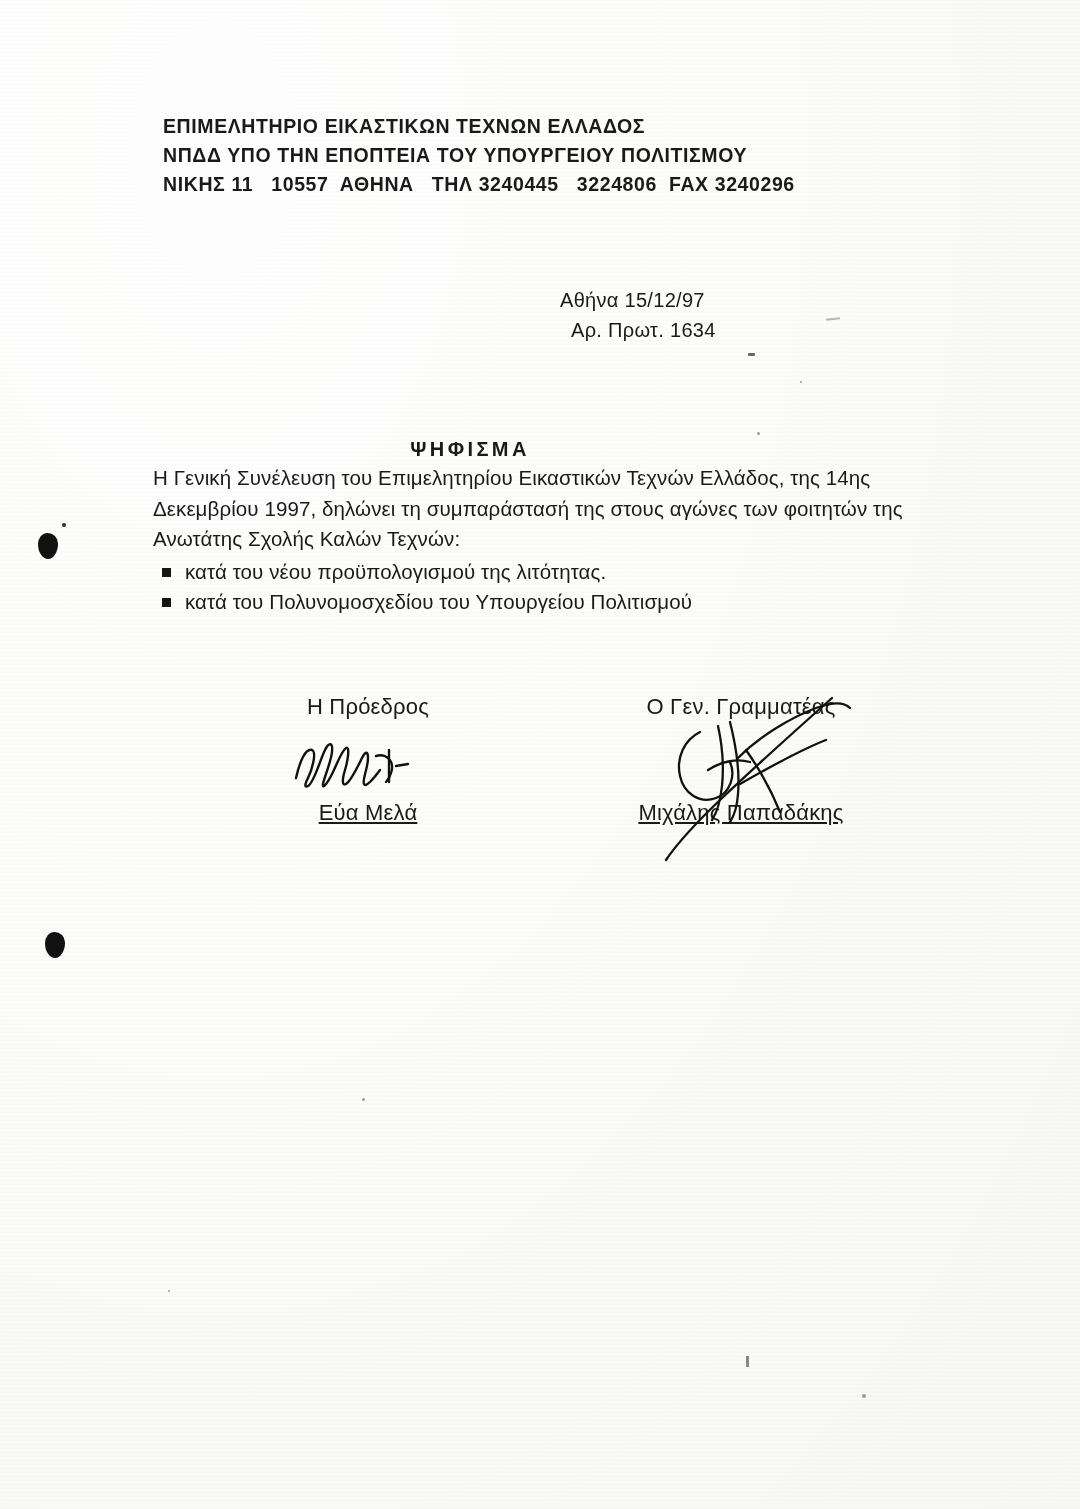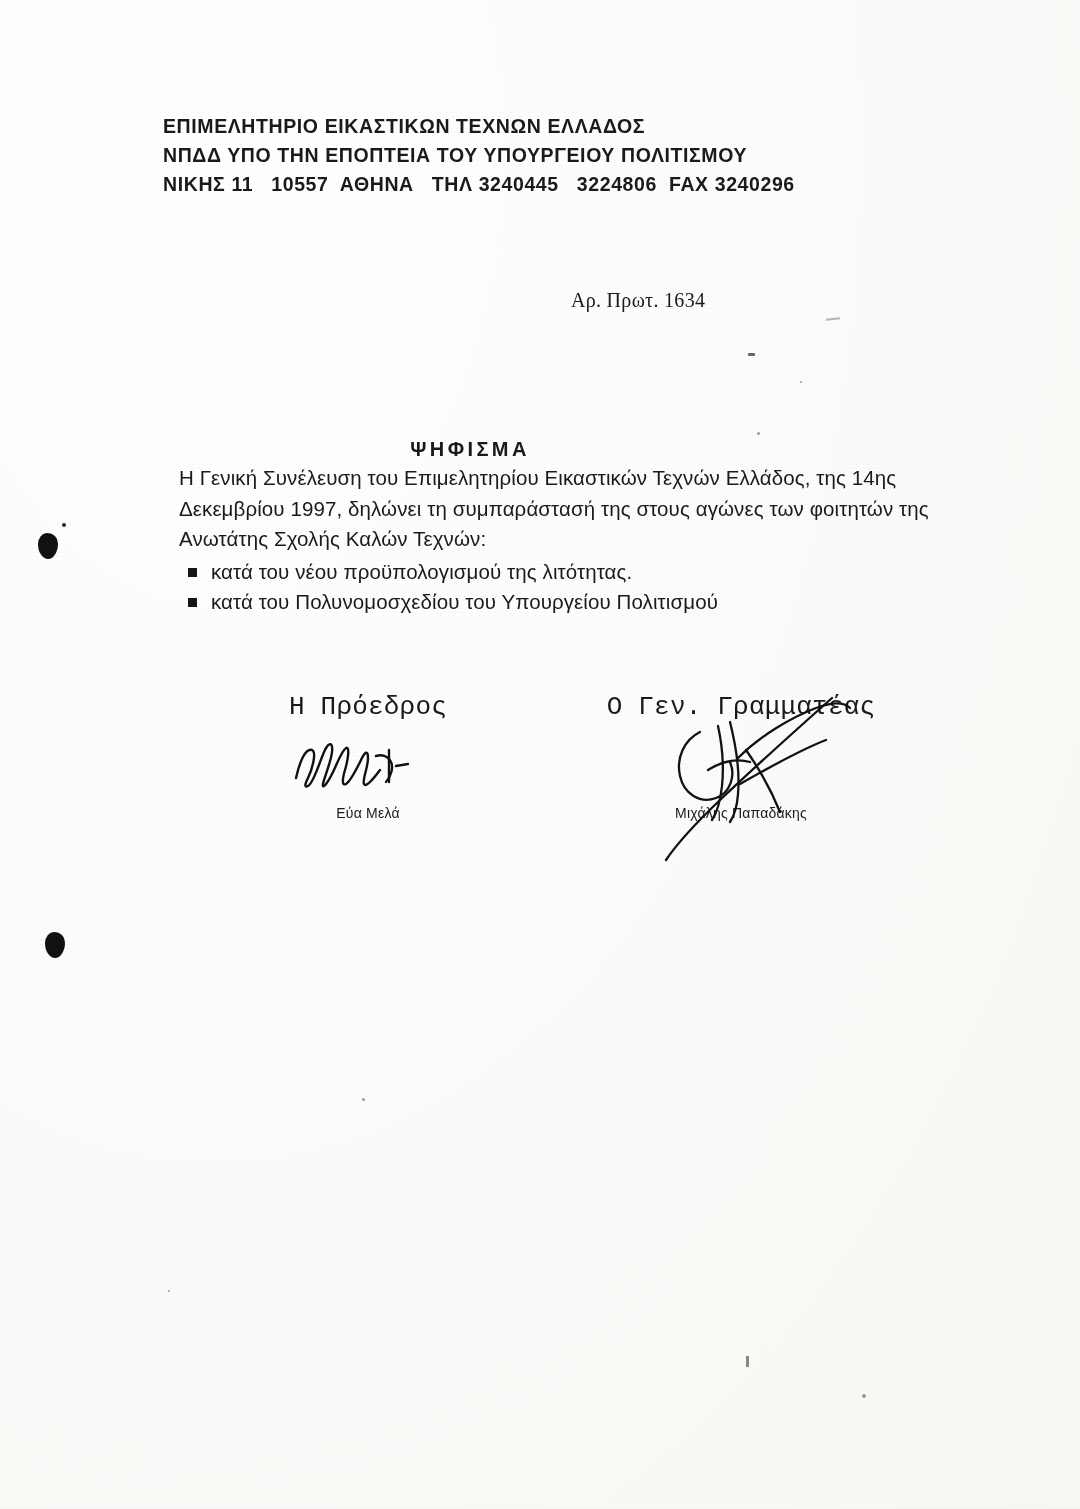--- a/index.html
+++ b/index.html
@@ -57,41 +57,40 @@
     width: 300px;
     text-align: left;
   }
   .datebox .line {
     font-size: 20px;
     line-height: 30px;
     letter-spacing: 0.3px;
   }
   .datebox .line.indent {
     padding-left: 11px;
-    font-family: Liberation Serif, serif;
   }
 
   
   .doc-title {
     position: absolute;
     left: 0;
     top: 438px;
     width: 920px;
     text-align: center;
     font-weight: bold;
     font-size: 20px;
     letter-spacing: 3.4px;
     padding-left: 20px;
     box-sizing: border-box;
   }
 
   
   .body-block {
     position: absolute;
-    left: 179px;
+    left: 153px;
     top: 463px;
     width: 790px;
   }
   .body-para {
     font-size: 20.5px;
     line-height: 30.5px;
     text-align: left;
     letter-spacing: 0.1px;
   }
   .bullets {
@@ -124,30 +123,30 @@
     width: 1080px;
     height: 170px;
   }
   .sig-col {
     position: absolute;
     text-align: center;
   }
   .sig-col.left { left: 238px; width: 260px; }
   .sig-col.right { left: 576px; width: 330px; }
   .sig-role {
-    font-size: 26px;
+    font-size: 22px;
     line-height: 26px;
     letter-spacing: 0.2px;
-    font-family: Liberation Mono, monospace;
   }
   .sig-gap { height: 80px; }
   .sig-name {
-    font-size: 14px;
+    font-size: 22px;
     line-height: 26px;
     letter-spacing: 0.2px;
+    text-decoration: underline;
   }
   .sig-ink {
     position: absolute;
     pointer-events: none;
   }
 
   
   .punch {
     position: absolute;
     width: 20px;
@@ -183,20 +182,21 @@
 <div class="page">
   <div class="scan-noise"></div>
 
   <div class="letterhead">
     <div>ΕΠΙΜΕΛΗΤΗΡΙΟ ΕΙΚΑΣΤΙΚΩΝ ΤΕΧΝΩΝ ΕΛΛΑΔΟΣ</div>
     <div>ΝΠΔΔ ΥΠΟ ΤΗΝ ΕΠΟΠΤΕΙΑ ΤΟΥ ΥΠΟΥΡΓΕΙΟΥ ΠΟΛΙΤΙΣΜΟΥ</div>
     <div>ΝΙΚΗΣ 11   10557  ΑΘΗΝΑ   ΤΗΛ 3240445   3224806  FAX 3240296</div>
   </div>
 
   <div class="datebox">
+    <div class="line">Αθήνα 15/12/97</div>
     <div class="line indent">Αρ. Πρωτ. 1634</div>
   </div>
 
   <div class="doc-title">ΨΗΦΙΣΜΑ</div>
 
   <div class="body-block">
     <div class="body-para">Η Γενική Συνέλευση του Επιμελητηρίου Εικαστικών Τεχνών Ελλάδος, της 14ης Δεκεμβρίου 1997, δηλώνει τη συμπαράστασή της στους αγώνες των φοιτητών της Ανωτάτης Σχολής Καλών Τεχνών:</div>
     <ul class="bullets">
       <li>
         <span class="sq"></span>

